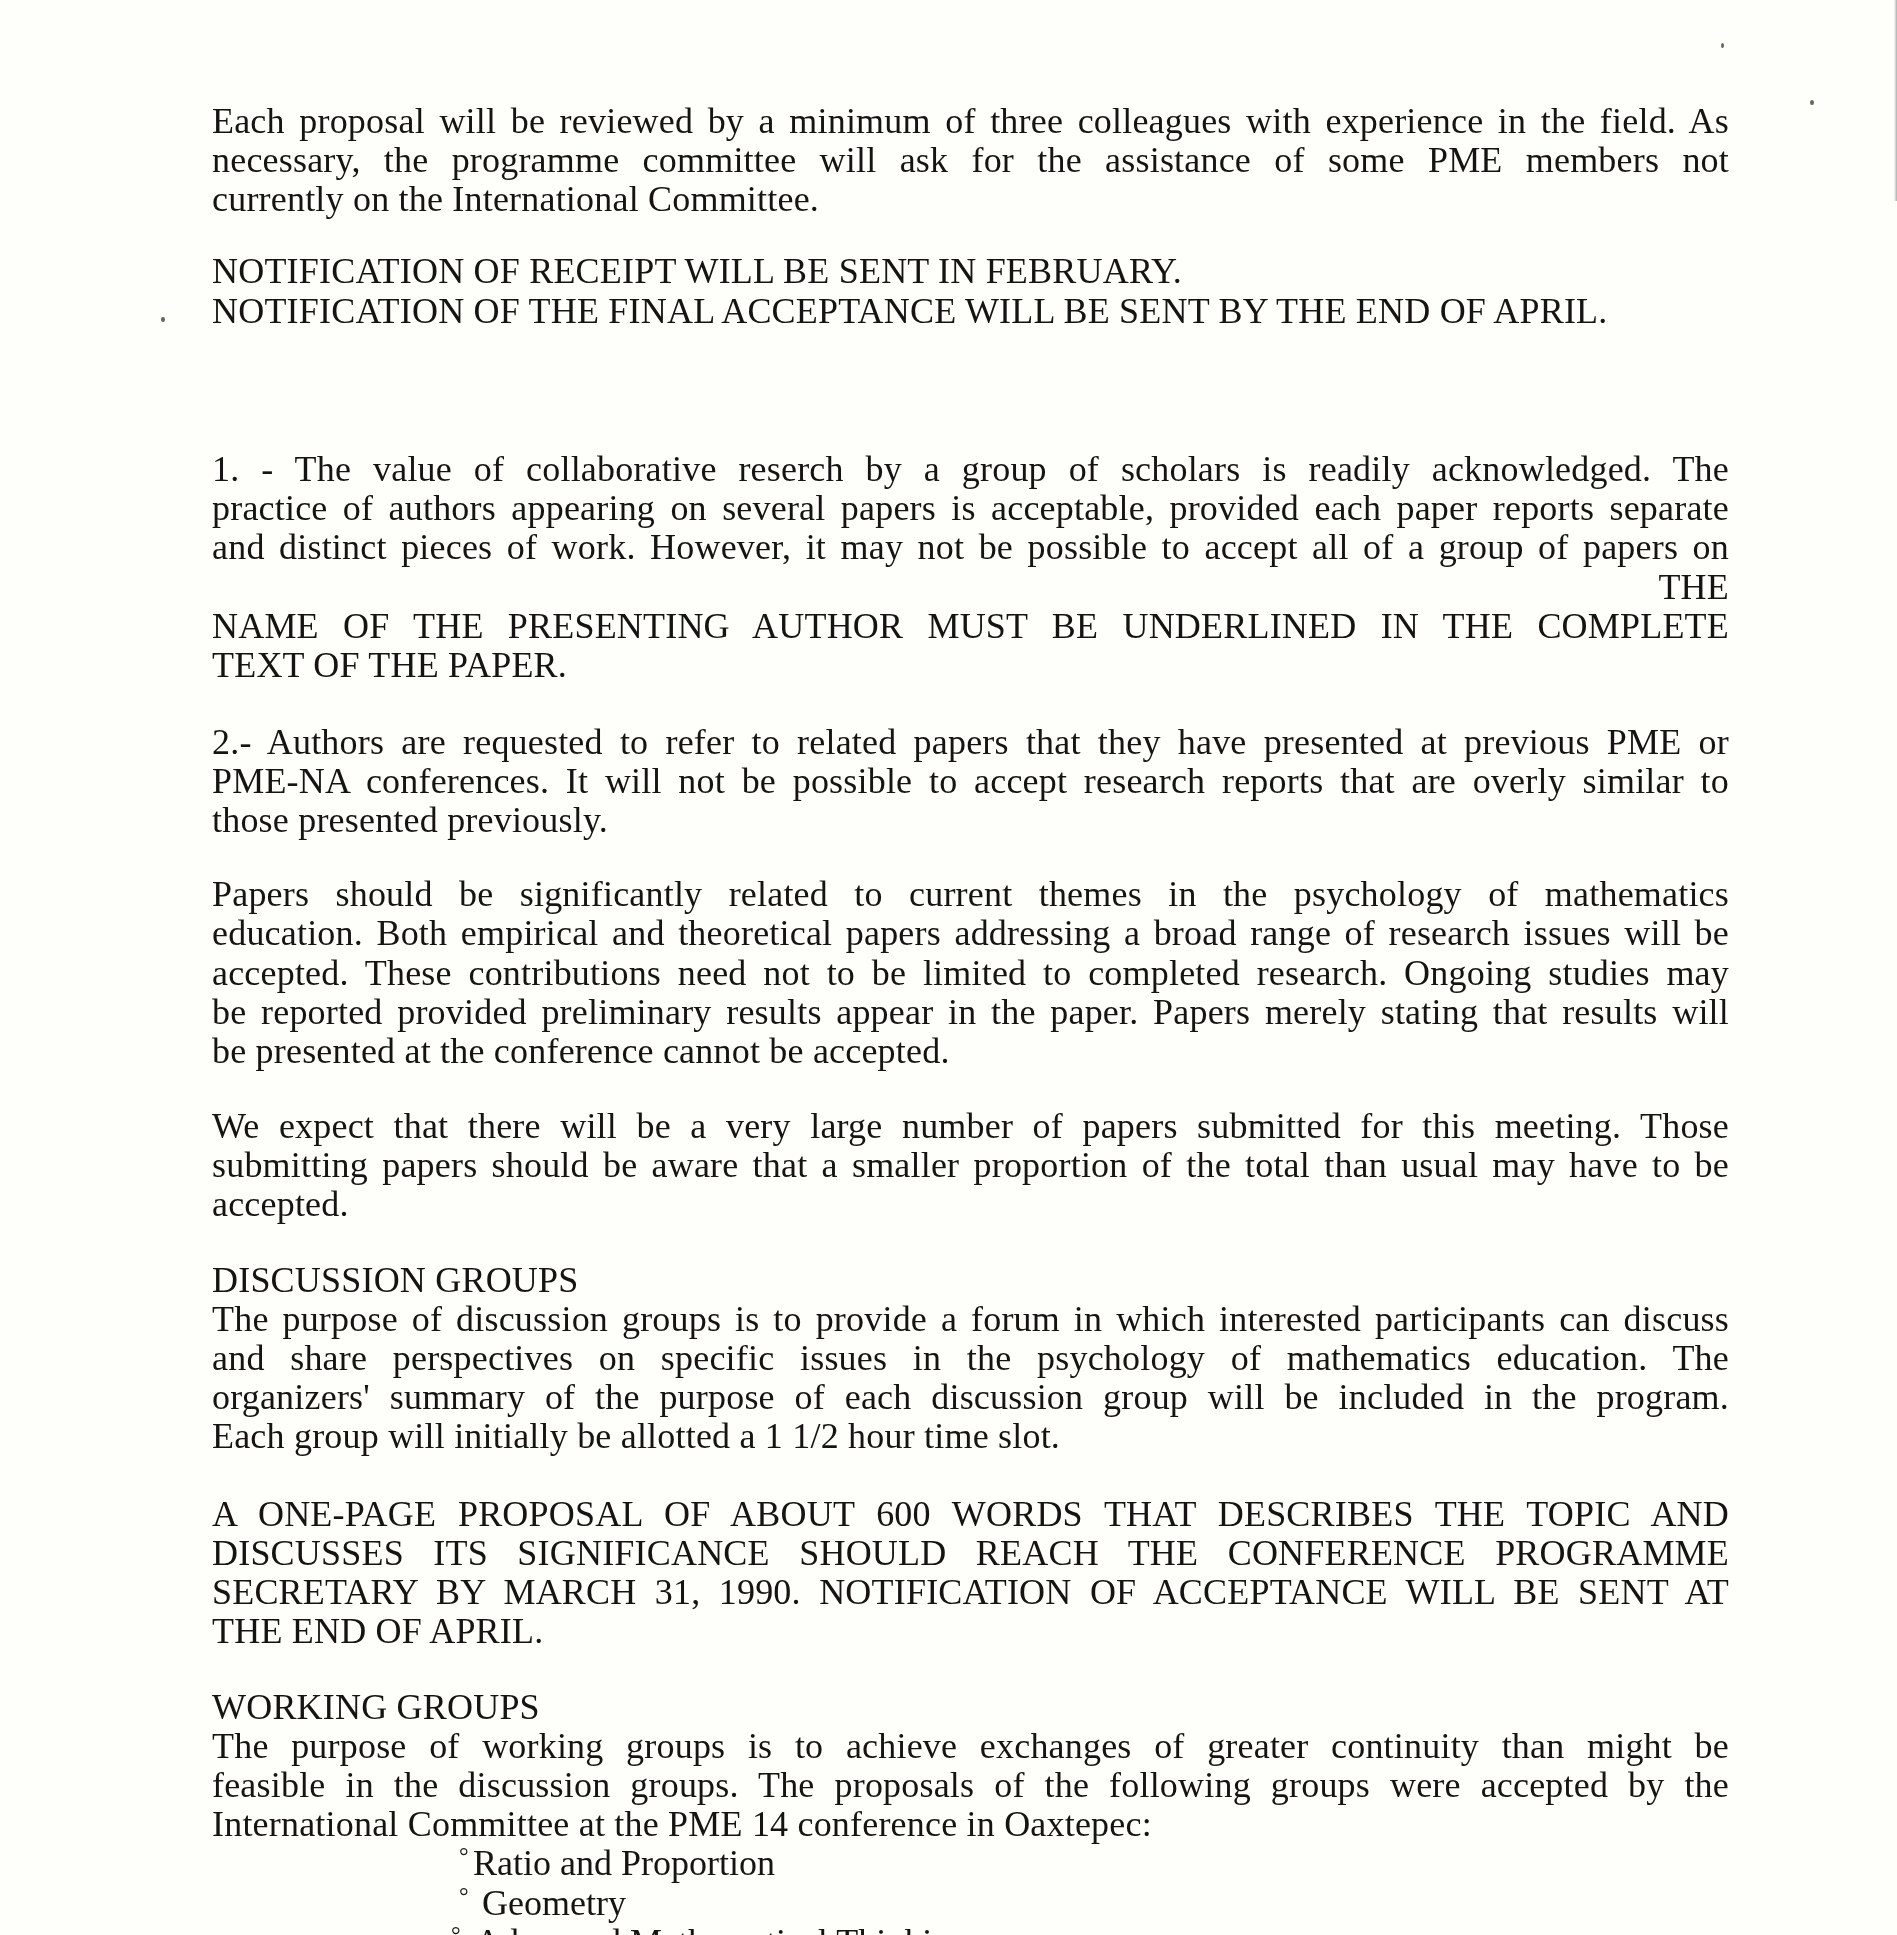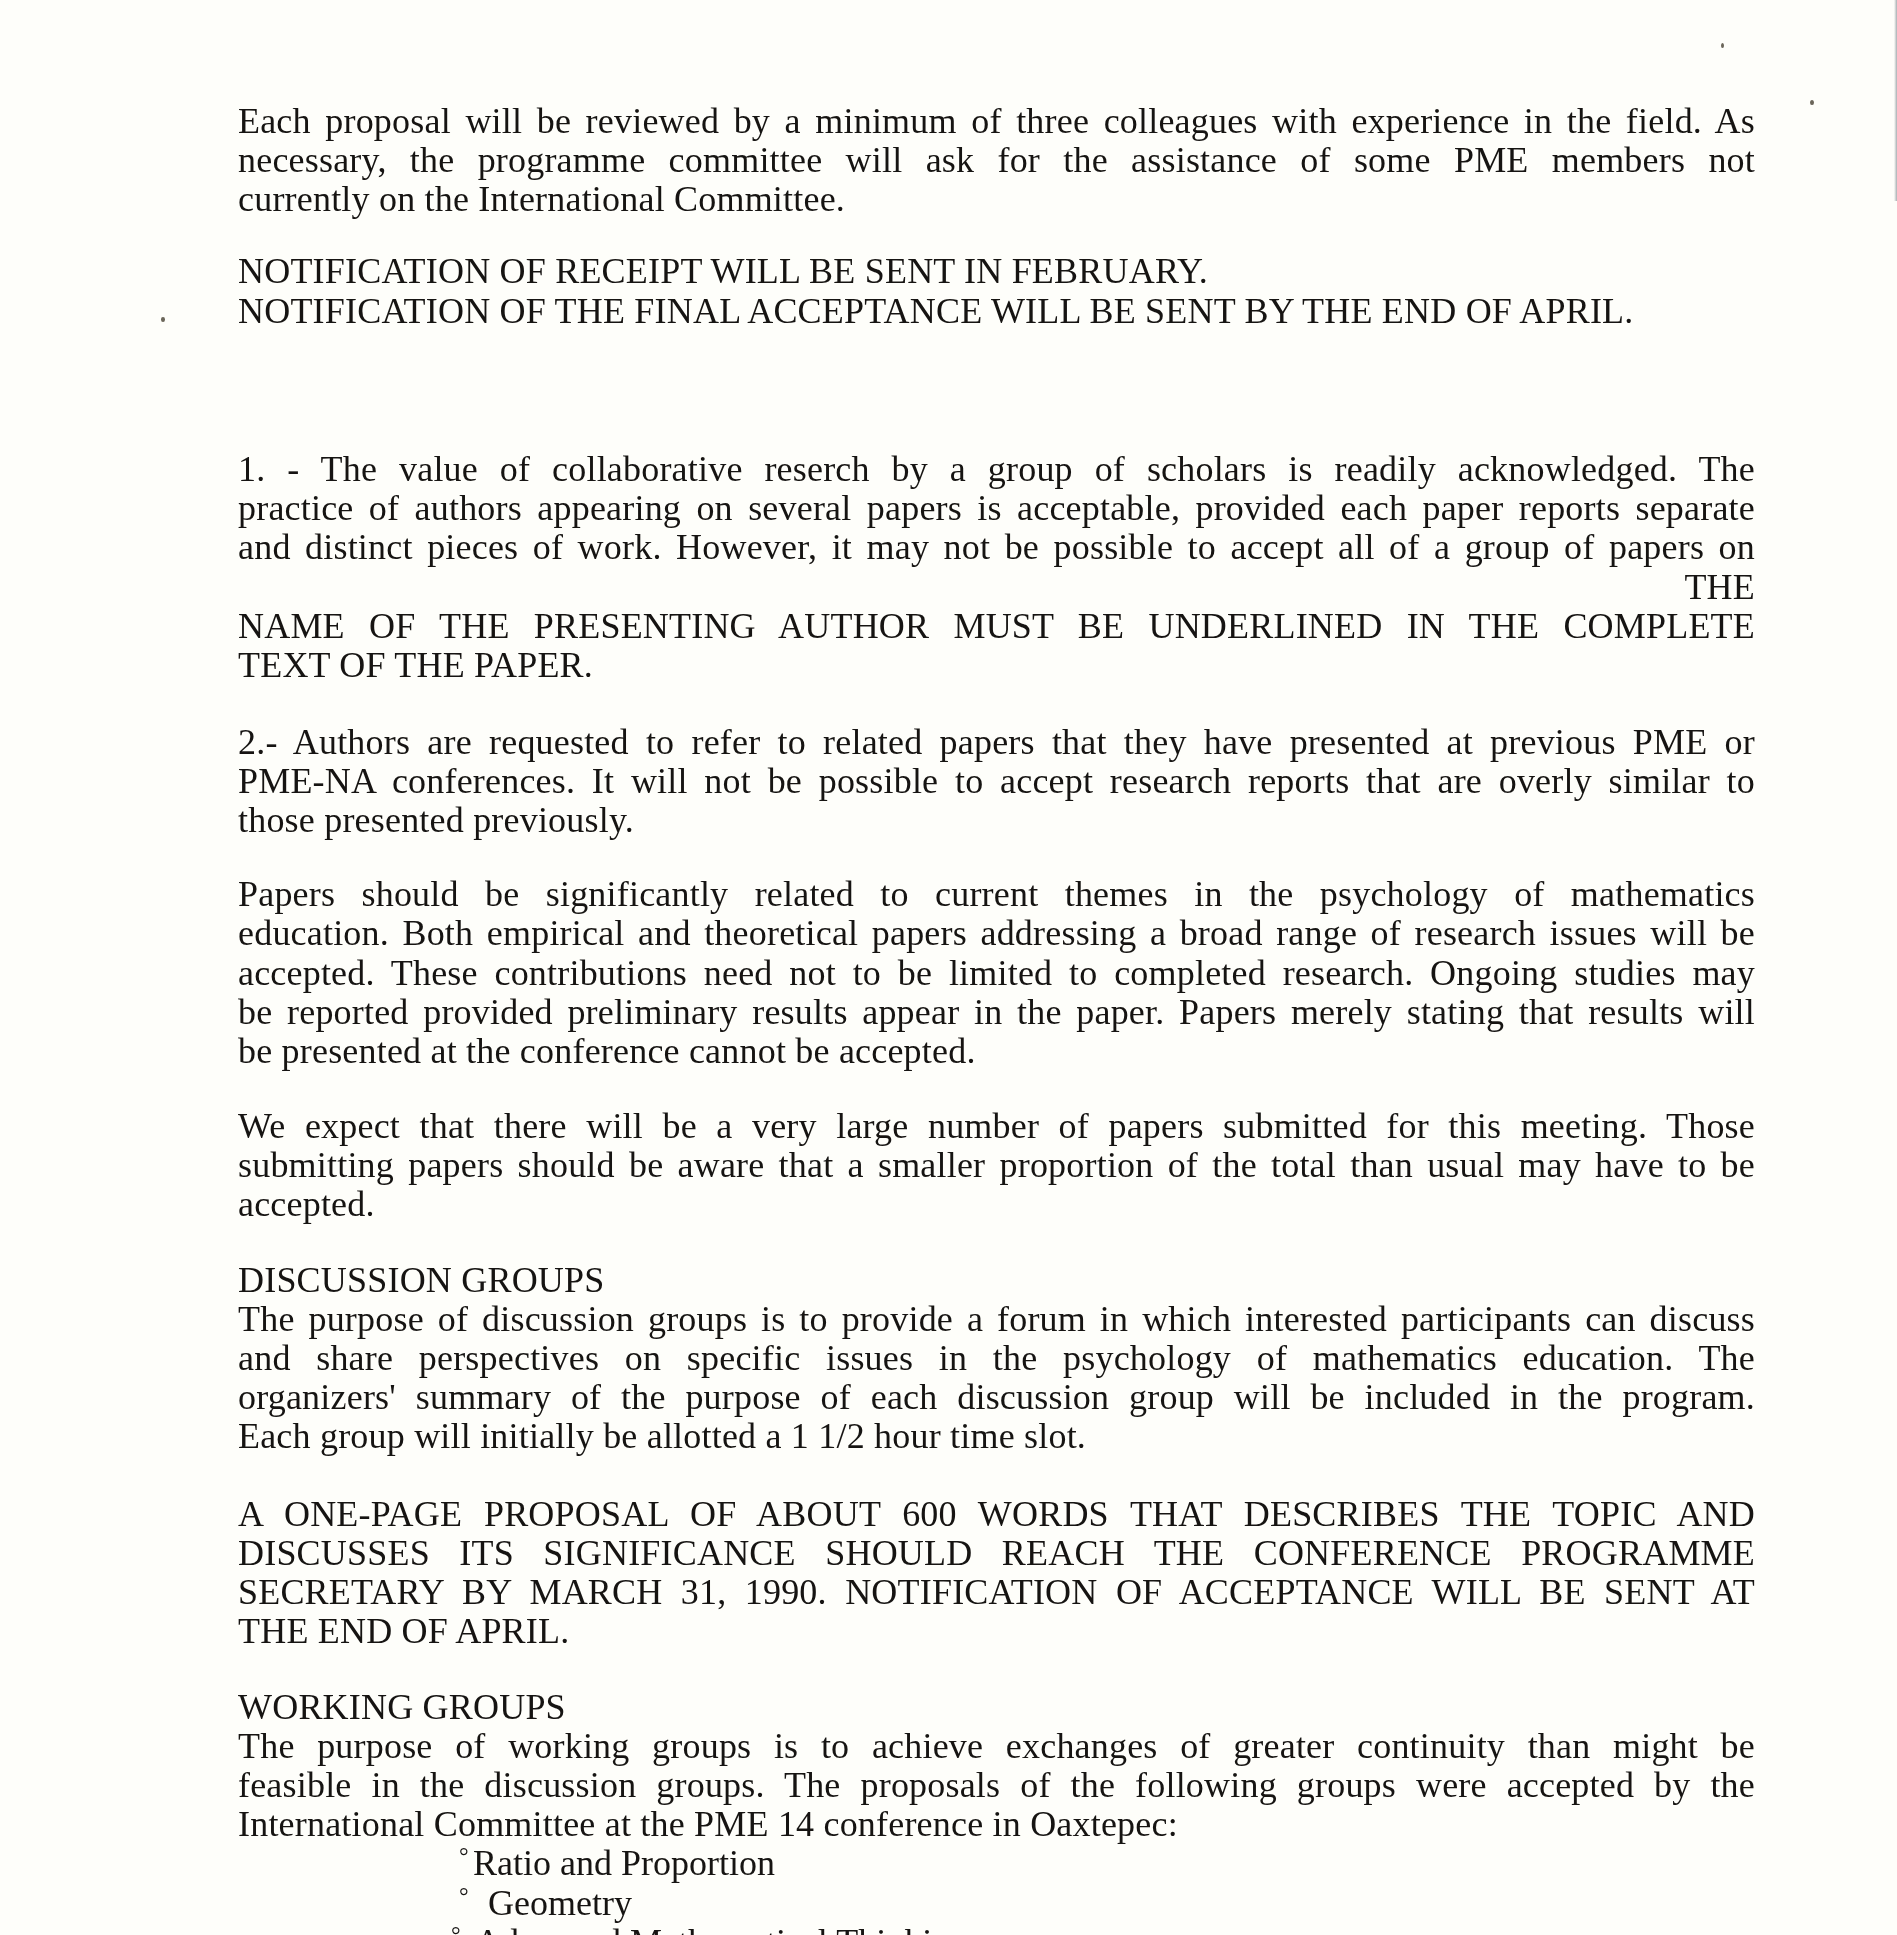--- a/index.html
+++ b/index.html
@@ -11,21 +11,20 @@
   }
   .page { position:absolute; left:0; top:0; width:1898px; height:2563px; }
   .scan-edge { position:absolute; right:0; top:0; width:3.9px; height:201px;
     background:linear-gradient(to right, #fefefa, #8a949a); }
   .speck { position:absolute; border-radius:50%; background:#6b665a; }
   .line {
     position:absolute; left:212px; width:1517px;
     font-size:36px; line-height:39px; height:39px;
     white-space:nowrap; text-align:justify; text-align-last:justify;
     letter-spacing:0.2px;
-    margin-left:26px;
   }
   .line.last { text-align-last:left; }
   .it { }
   .heading { text-align-last:left; }
   .bullet-line { position:absolute; font-size:36px; line-height:39px; height:39px; white-space:nowrap; }
   .bullet { position:absolute; font-size:24px; top:-7px; }
 </style>
 </head>
 <body>
 
@@ -97,21 +96,21 @@
     <div class="line" style="top:1766px">feasible in the discussion groups. The proposals of the following  groups were  accepted by the</div>
     <div class="line last" style="top:1805px">International Committee at the PME 14 conference in Oaxtepec:</div>
 
     <div>
       <div class="bullet-line" style="left:459px;top:1844px">
         <span class="bullet">°</span>
         <span style="margin-left:14px">Ratio and Proportion</span>
       </div>
       <div class="bullet-line" style="left:459px;top:1884px">
         <span class="bullet">°</span>
-        <span style="margin-left:29px">Geometry</span>
+        <span style="margin-left:23px">Geometry</span>
       </div>
       <div class="bullet-line" style="left:451px;top:1923px">
         <span class="bullet">°</span>
         <span style="margin-left:24px">Advanced Mathematical Thinking</span>
       </div>
 
     </div>
   </div>
 
   <div>

